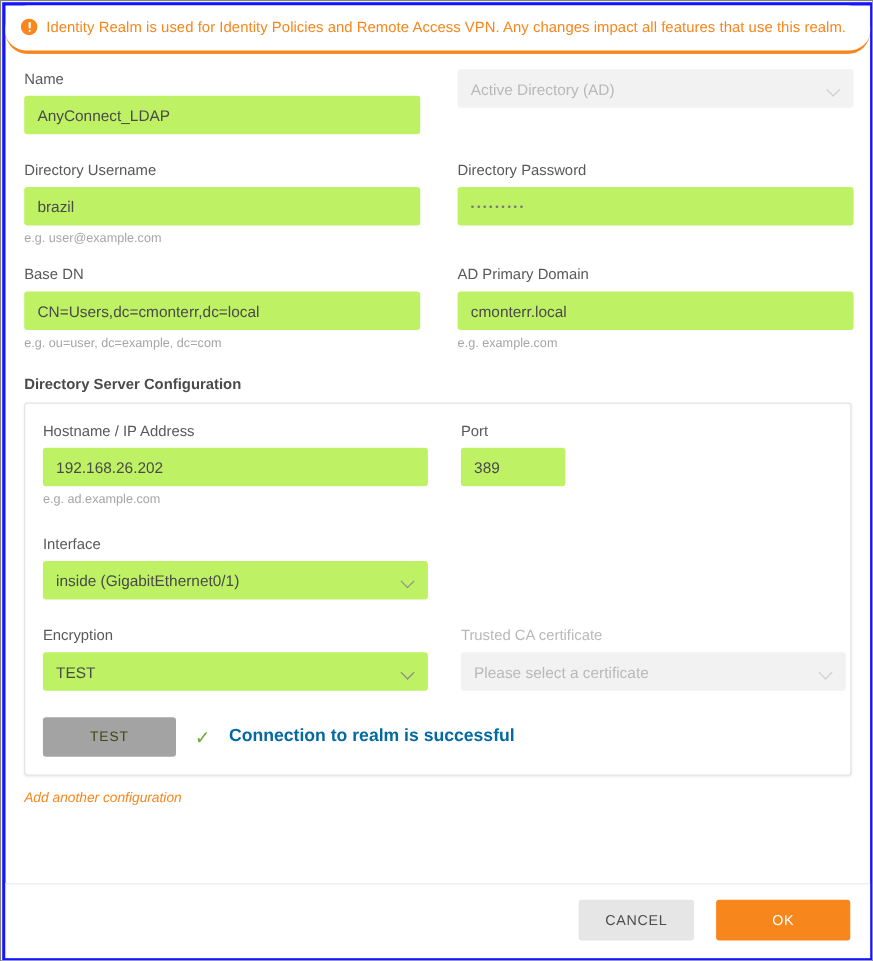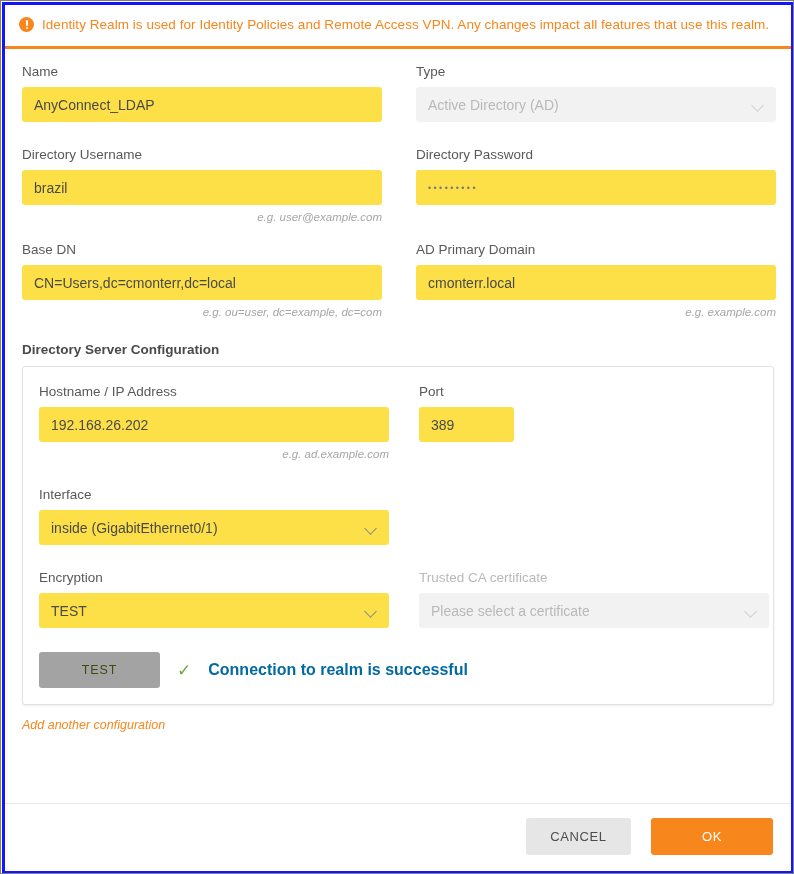--- a/index.html
+++ b/index.html
@@ -40,20 +40,21 @@
   
   .banner {
     box-sizing: border-box;
     padding: 10px 16px 12px 14px;
     border-bottom: 3px solid #f7861c;
     background: #ffffff;
     display: flex;
     align-items: flex-start;
     gap: 8px;
     flex: 0 0 auto;
+    border-radius: 20px;
   }
   .warn-icon {
     flex: 0 0 auto;
     width: 15px;
     height: 15px;
     border-radius: 50%;
     background: #f7861c;
     position: relative;
     margin-top: 2px;
   }
@@ -105,21 +106,21 @@
     line-height: 17px;
     margin-bottom: 7px;
     display: block;
   }
   .label.dim {
     color: #b9b9b9;
   }
   .input {
     box-sizing: border-box;
     height: 35px;
-    background: #fde047;
+    background: #bef264;
     border: none;
     border-radius: 3px;
     display: flex;
     align-items: center;
     padding: 0 12px;
     font-size: 14px;
     color: #4a4a4a;
     width: 100%;
     font-family: "Liberation Sans", sans-serif;
   }
@@ -154,24 +155,22 @@
     letter-spacing: 2.4px;
     font-size: 9px;
     color: #7a7a7a;
     line-height: 1;
     position: relative;
     top: 1px;
   }
   .hint {
     font-size: 11.5px;
     color: #a6a6a6;
-    font-style: italic;
     margin-top: 5px;
     line-height: 15px;
-    text-align: right;
   }
   .spacer-24 { height: 24px; }
   .spacer-16 { height: 16px; }
 
   .section-title {
     font-size: 13.5px;
     font-weight: bold;
     color: #4a4a4a;
     margin: 22px 0 9px 0;
   }
@@ -332,21 +331,20 @@
 
       
       <div class="row">
         <div class="col">
           <label class="label">Name</label>
           <div class="input">
             <span>AnyConnect_LDAP</span>
           </div>
         </div>
         <div class="col">
-          <label class="label">Type</label>
           <div class="input disabled select">
             <span>Active Directory (AD)</span>
             <span class="chev dim"></span>
           </div>
         </div>
       </div>
 
       <div class="spacer-24"></div>
 
       

